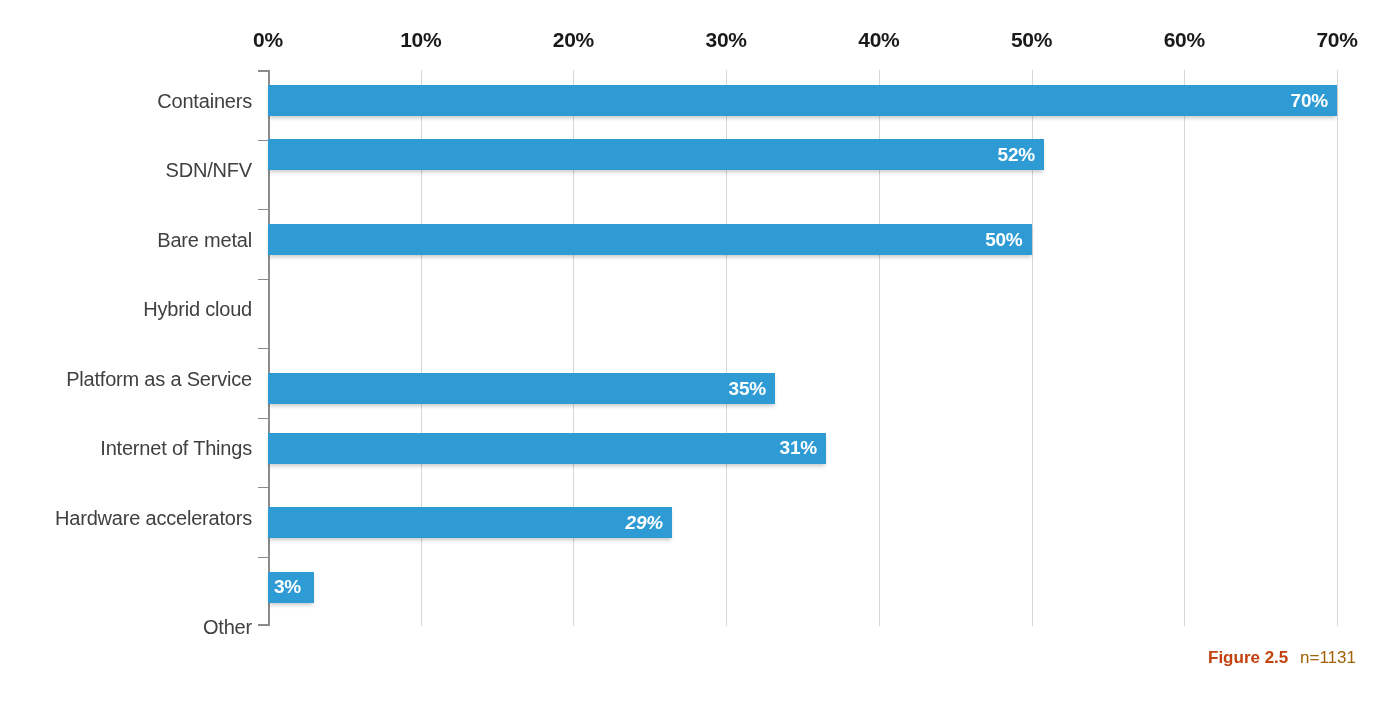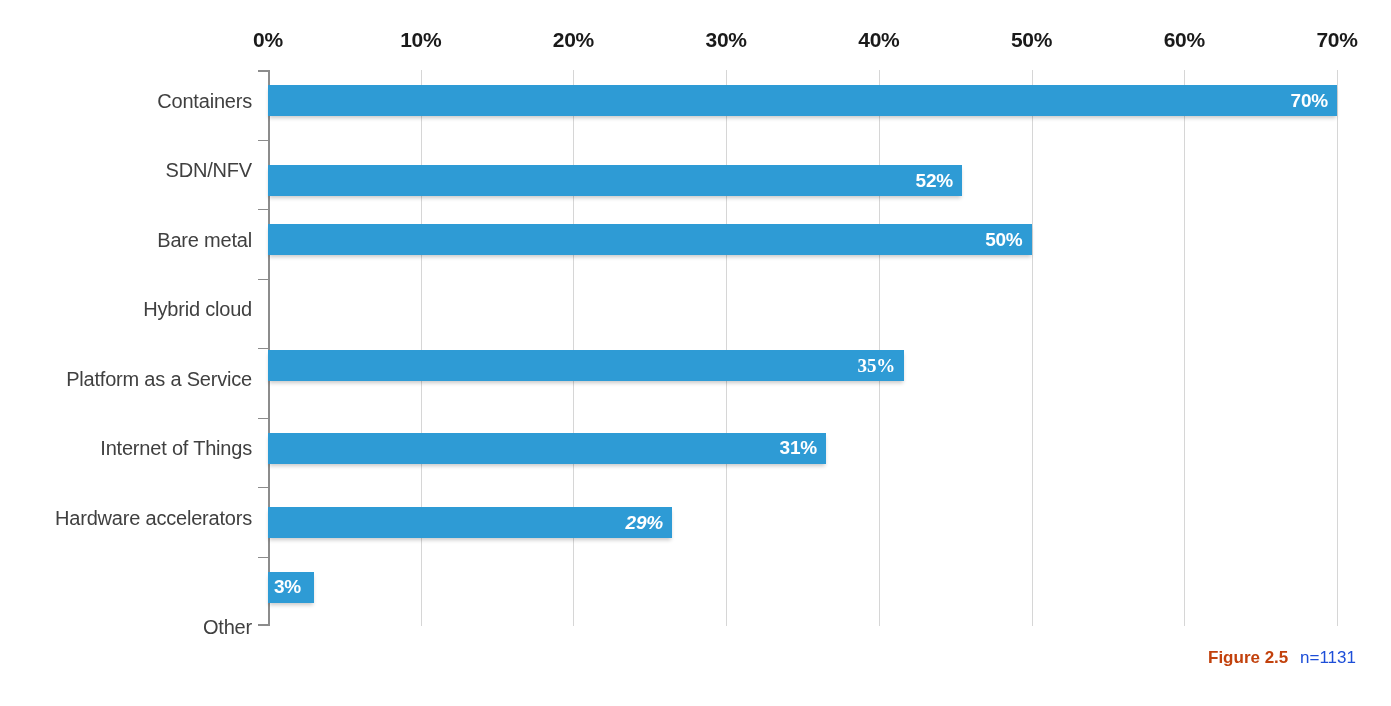--- a/index.html
+++ b/index.html
@@ -127,21 +127,21 @@
     right: 35px;
     top: 648px;
     font-size: 17px;
     white-space: nowrap;
   }
   .fig-num {
     font-weight: bold;
     color: #c2410c;
   }
   .fig-n {
-    color: #1d4ed8;
+    color: #a16207;
     margin-left: 7px;
   }
 </style>
 </head>
 <body>
 
 <div id="chart-root">
 
   <div class="x-axis-labels">
       <div class="x-tick-label" style="left: 268px;">0%</div>
@@ -162,27 +162,27 @@
       <div class="gridline" style="left: 152.714px;"></div>
       <div class="gridline" style="left: 305.429px;"></div>
       <div class="gridline" style="left: 458.143px;"></div>
       <div class="gridline" style="left: 610.857px;"></div>
       <div class="gridline" style="left: 763.571px;"></div>
       <div class="gridline" style="left: 916.286px;"></div>
       <div class="gridline" style="left: 1069px;"></div>
       <div class="bar" style="top: 15.08px; width: 1069px;">
         <span class="bar-value">70%</span>
       </div>
-      <div class="bar" style="top: 95px; width: 694px;">
+      <div class="bar" style="top: 69px; width: 776px;">
         <span class="bar-value">52%</span>
       </div>
       <div class="bar" style="top: 154.08px; width: 763.571px;">
         <span class="bar-value">50%</span>
       </div>
-      <div class="bar" style="top: 280px; width: 636px; font-family: Liberation Serif, serif;">
+      <div class="bar" style="top: 303px; width: 507px;">
         <span class="bar-value">35%</span>
       </div>
       <div class="bar" style="top: 362.58px; width: 558px;">
         <span class="bar-value">31%</span>
       </div>
       <div class="bar" style="top: 437px; width: 404px; font-style: italic;">
         <span class="bar-value">29%</span>
       </div>
       <div class="bar" style="top: 501.58px; width: 45.8143px;">
         <span class="bar-value" style="right: auto; left: 6px;">3%</span>

